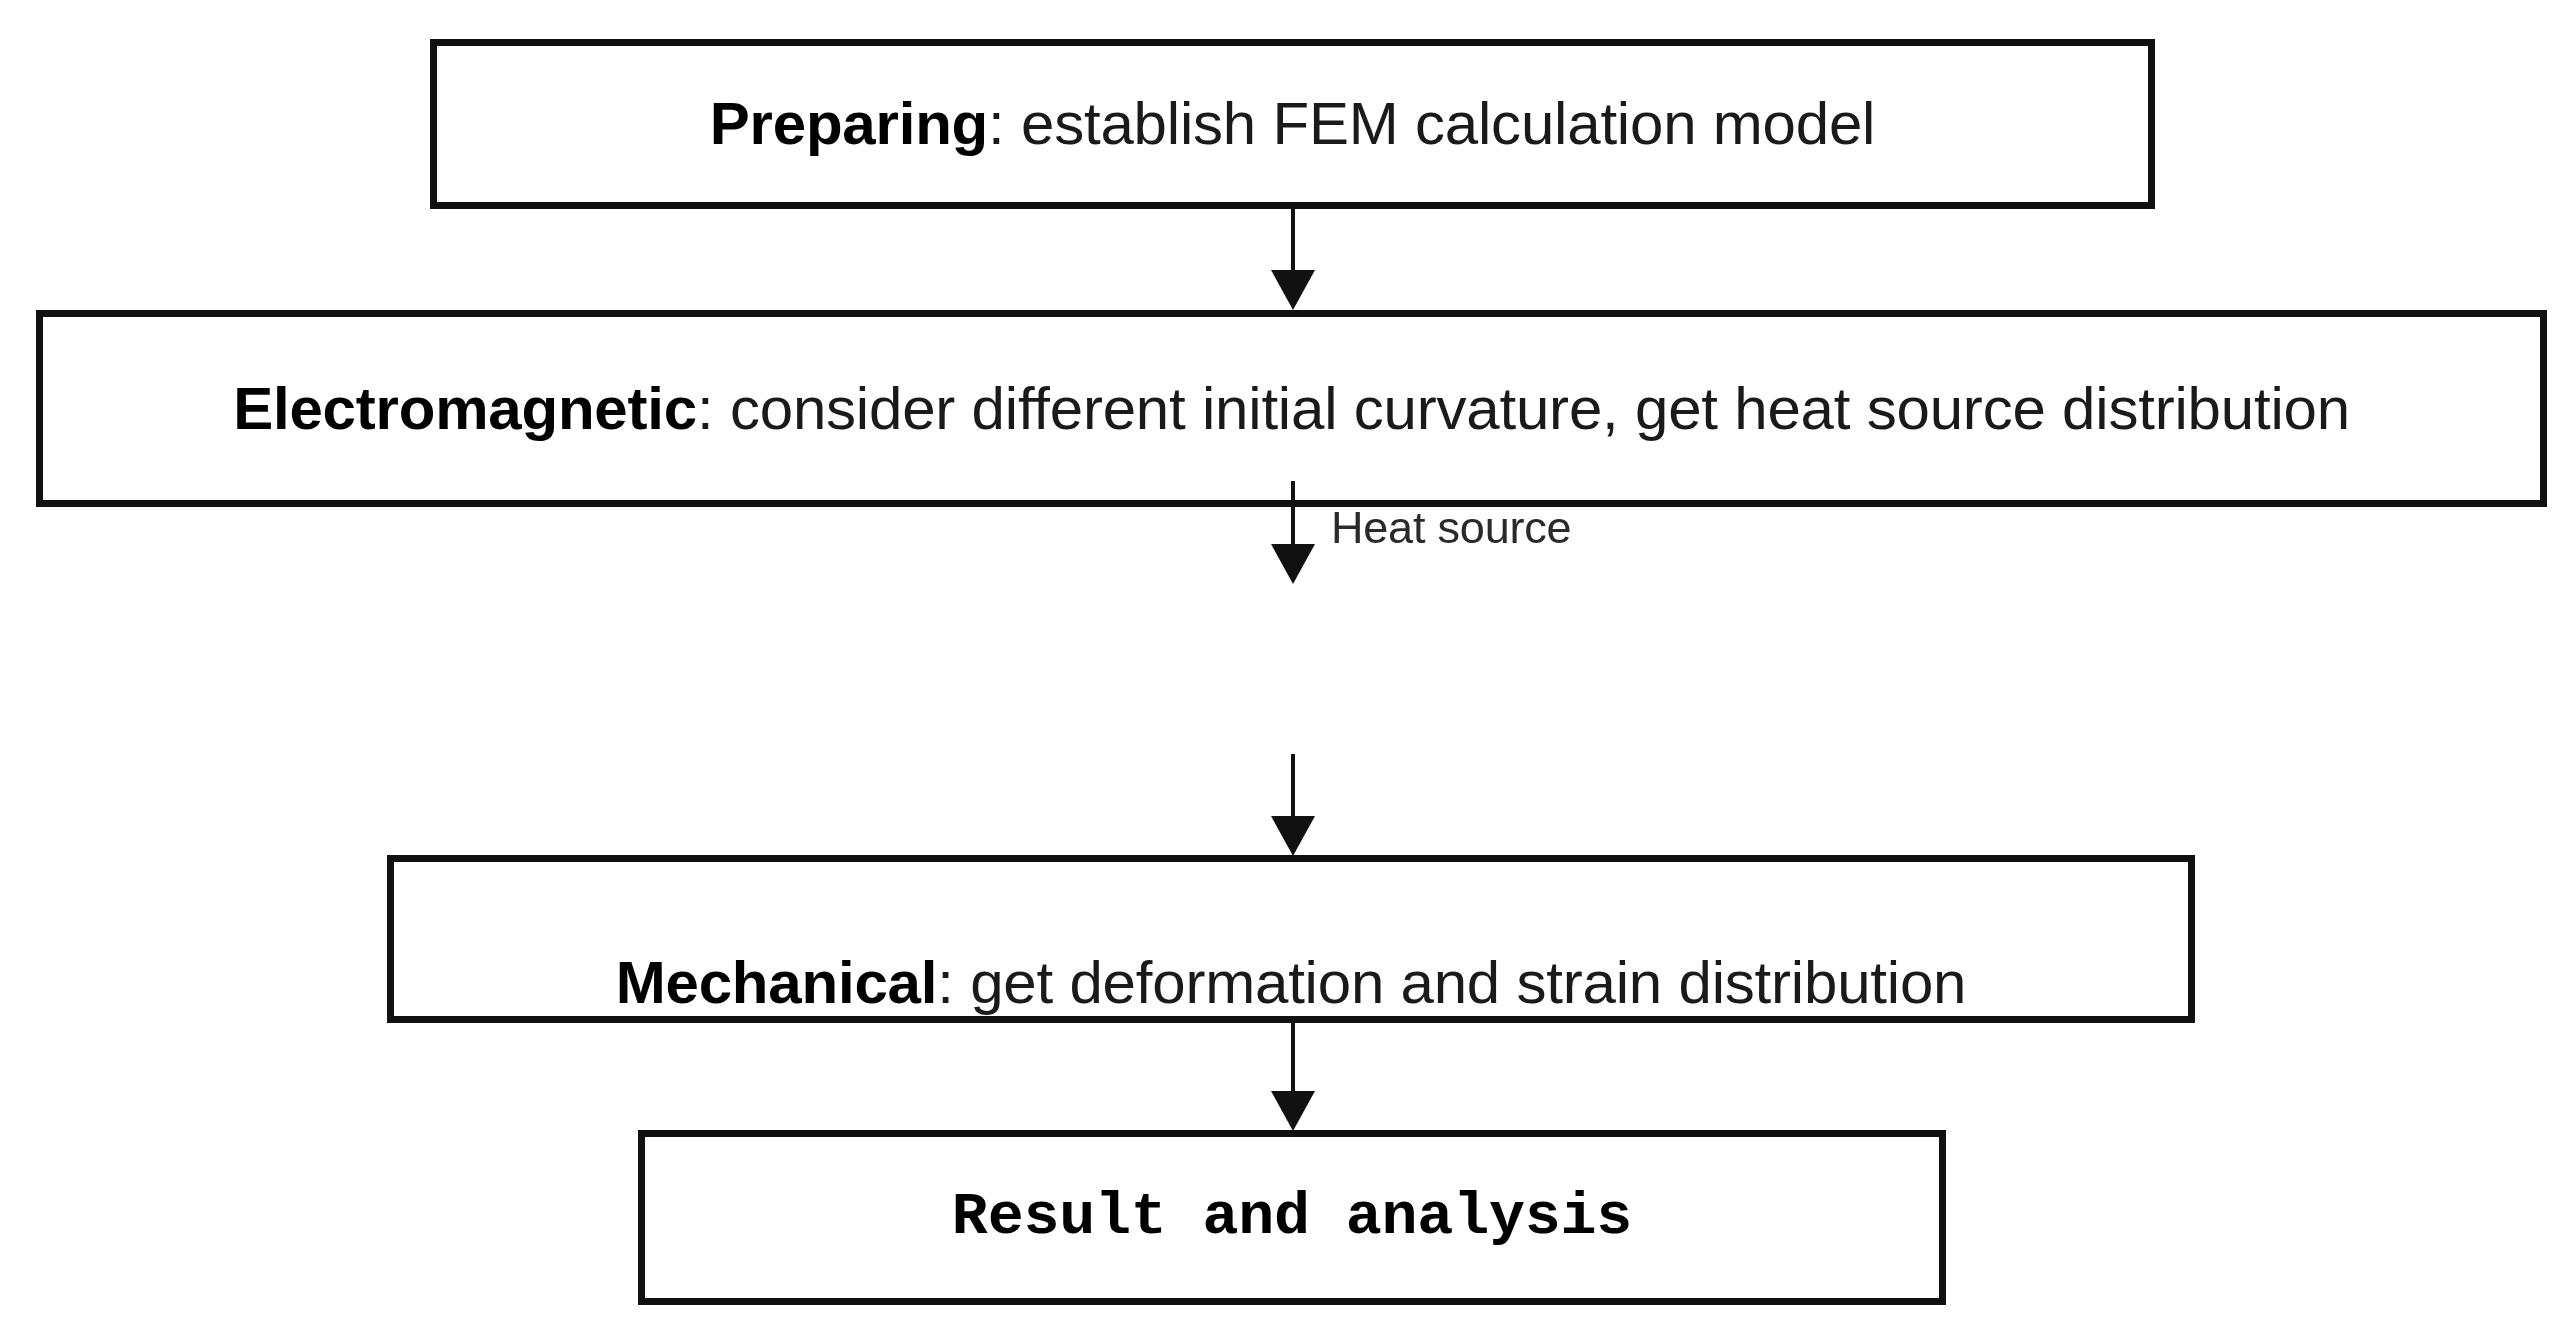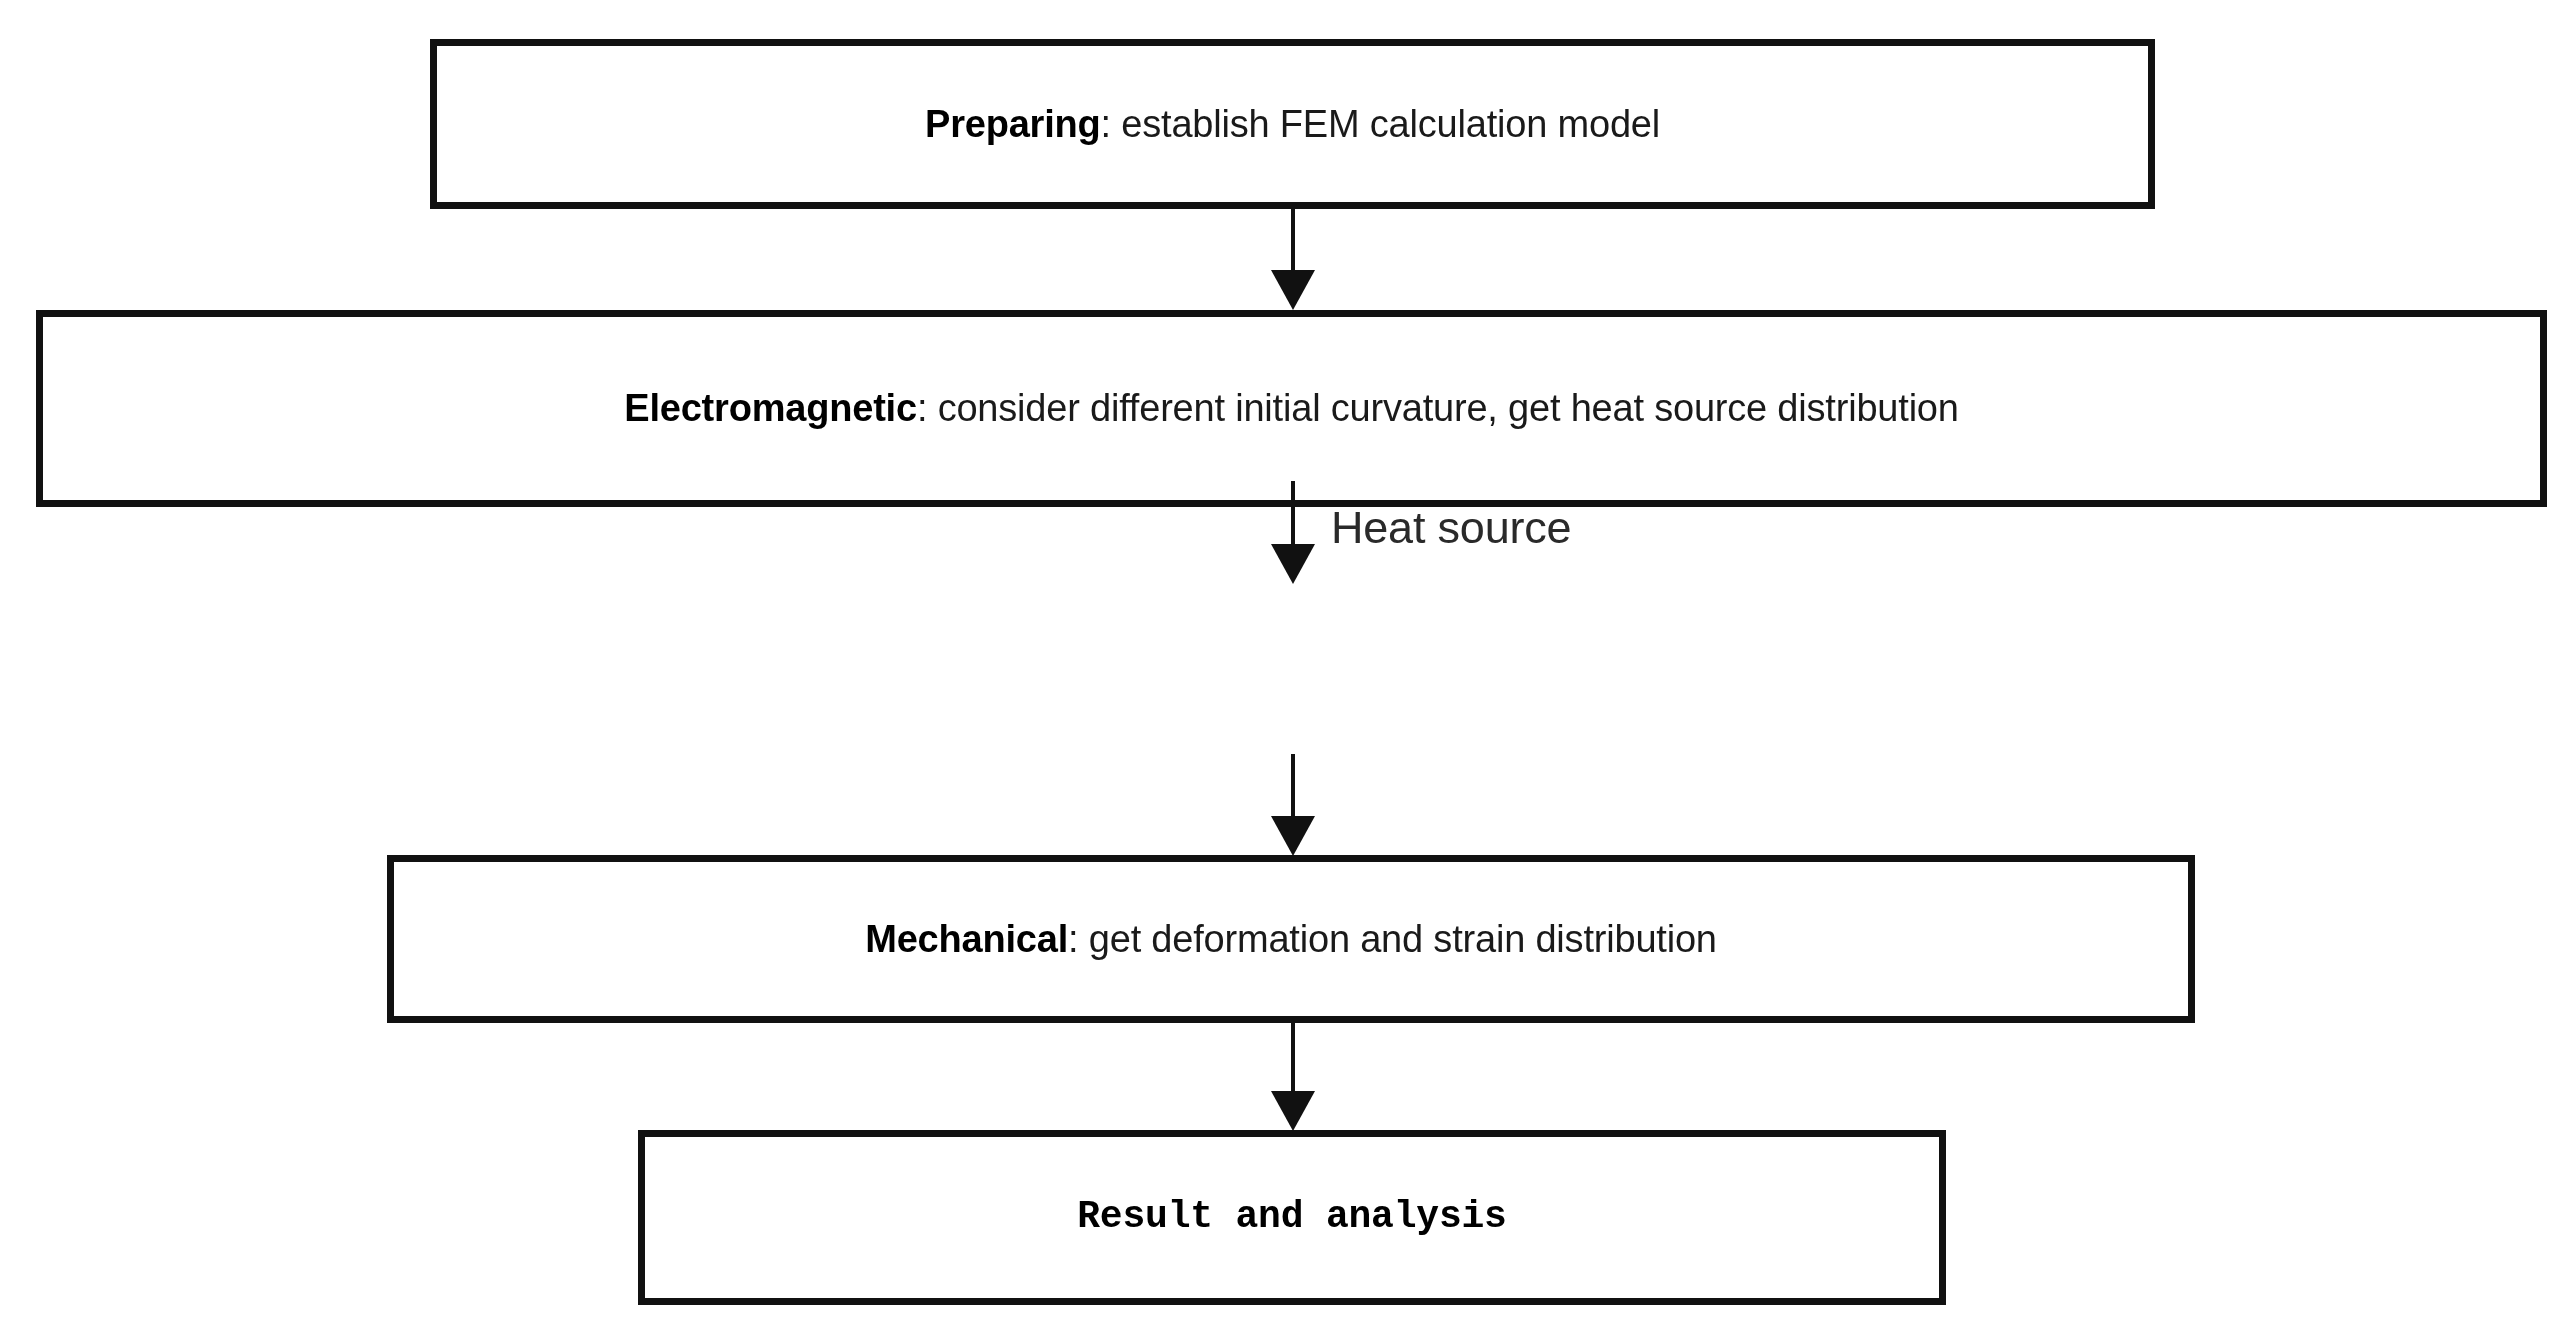--- a/index.html
+++ b/index.html
@@ -23,40 +23,40 @@
     position: absolute;
     box-sizing: border-box;
     background: #ffffff;
     border: 7px solid #111111;
     display: flex;
     align-items: center;
     justify-content: center;
     text-align: center;
   }
   .node-text {
-    font-size: 38px;
+    font-size: 60px;
     line-height: 1.12;
     color: #1a1a1a;
     letter-spacing: -0.2px;
     white-space: nowrap;
     padding: 0 15.6px;
   }
   .node-text .lead {
     font-weight: bold;
     color: #000000;
   }
   .node-text.all-bold {
     font-weight: bold;
     color: #000000;
   }
 
   #node-preparing      { left: 430px;  top: 39px;   width: 1725px; height: 170px; }
   #node-electromagnetic{ left: 36px;   top: 310px;  width: 2511px; height: 197px; }
   #node-thermal        { left: 516px;  top: 584px;  width: 1552px; height: 169px; }
-  #node-mechanical     { left: 387px;  top: 855px;  width: 1808px; height: 168px; }
+  #node-mechanical     { left: 387px;  top: 855px;  width: 1808px; height: 168px; align-items: flex-end; }
   #node-result         { left: 638px;  top: 1130px; width: 1308px; height: 175px; font-family: Liberation Mono, monospace; }
 
   
   .connector {
     position: absolute;
     width: 52px;
     transform: translateX(-50%);
     left: 1293px;
   }
   .connector .shaft {

